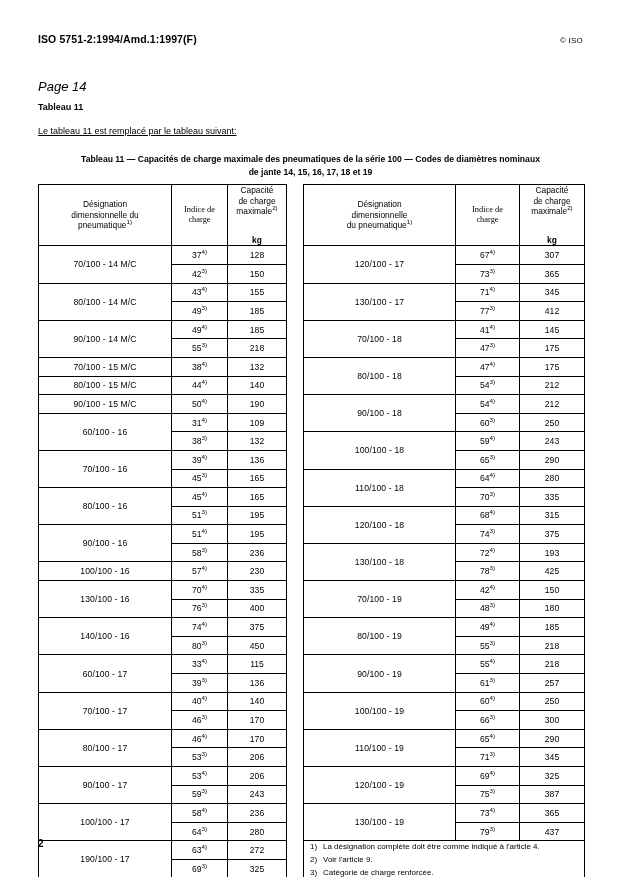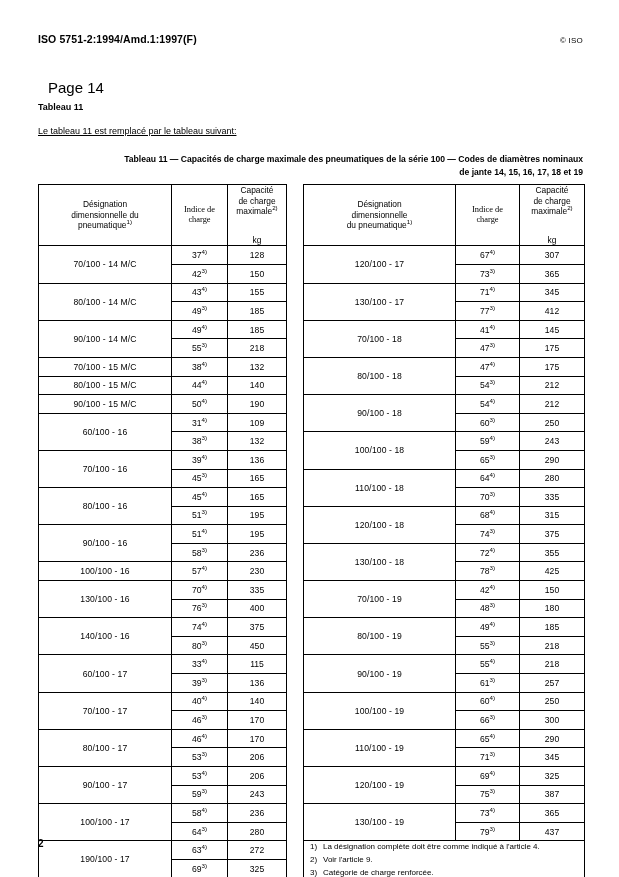--- a/index.html
+++ b/index.html
@@ -40,23 +40,24 @@
     letter-spacing: 0.1px;
   }
   .doc-copyright {
     font-size: 8px;
     letter-spacing: 0.2px;
     text-align: center;
   }
 
   .page-label {
     position: absolute;
-    left: 48px;
+    left: 38px;
     top: 79px;
-    font-size: 15px;
+    font-size: 13px;
+    font-style: italic;
   }
   .clause-title {
     position: absolute;
     left: 38px;
     top: 102px;
     font-size: 9px;
     font-weight: bold;
   }
   .intro-text {
     position: absolute;
@@ -65,21 +66,21 @@
     font-size: 9px;
     text-decoration: underline;
   }
 
   
   .table-caption {
     position: absolute;
     left: 38px;
     top: 153px;
     width: 545px;
-    text-align: right;
+    text-align: center;
     font-size: 8.6px;
     font-weight: bold;
     line-height: 12.5px;
   }
 
   
   .tbl {
     position: absolute;
     border-collapse: collapse;
     table-layout: fixed;
@@ -104,21 +105,21 @@
     height: 56px;
     font-weight: bold;
     font-size: 8.4px;
     line-height: 10.6px;
     padding: 4px 2px 2px 2px;
     box-sizing: border-box;
   }
   .hdr-cell .unit {
     display: block;
     margin-top: 18px;
-    font-weight: normal;
+    font-weight: bold;
     font-size: 8.4px;
   }
   .hdr-mid { padding-top: 11px; font-family: Liberation Serif, serif; }
 
   .desig {
     font-weight: bold;
     font-size: 8.6px;
     letter-spacing: 0.1px;
   }
   .idx, .cap {
@@ -444,21 +445,21 @@
           <td class="idx rule-strong">68<sup>4)</sup></td>
           <td class="cap rule-strong">315</td>
         </tr>
         <tr>
           <td class="idx">74<sup>3)</sup></td>
           <td class="cap">375</td>
         </tr>
         <tr>
           <td class="desig rule-strong" rowspan="2">130/100 - 18</td>
           <td class="idx rule-strong">72<sup>4)</sup></td>
-          <td class="cap rule-strong">355</td>
+          <td class="cap rule-strong">193</td>
         </tr>
         <tr>
           <td class="idx">78<sup>3)</sup></td>
           <td class="cap">425</td>
         </tr>
         <tr>
           <td class="desig rule-strong" rowspan="2">70/100 - 19</td>
           <td class="idx rule-strong">42<sup>4)</sup></td>
           <td class="cap rule-strong">150</td>
         </tr>

